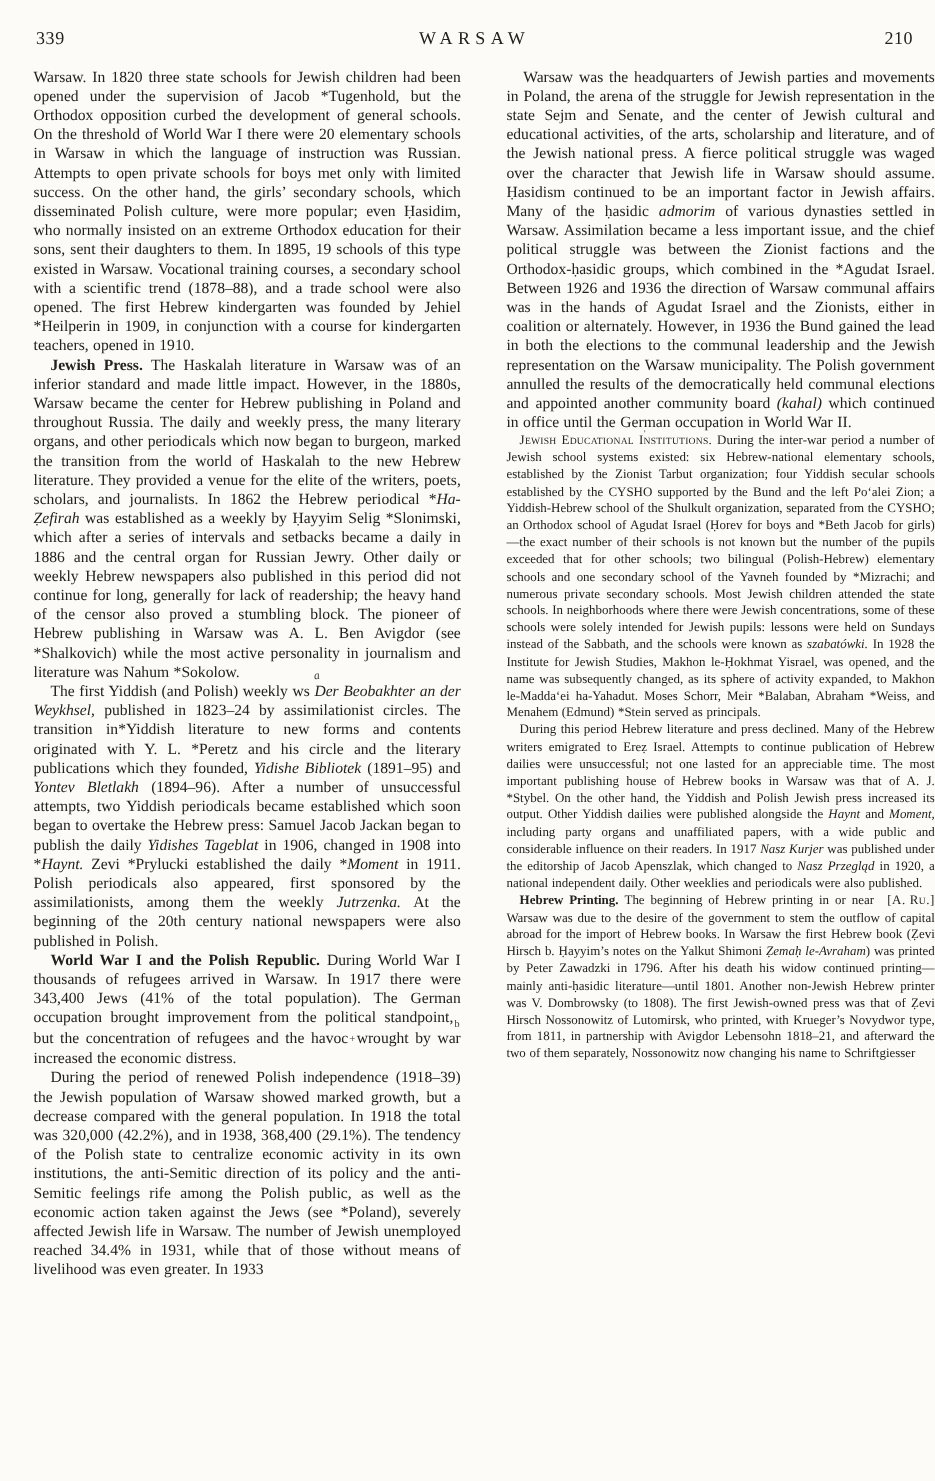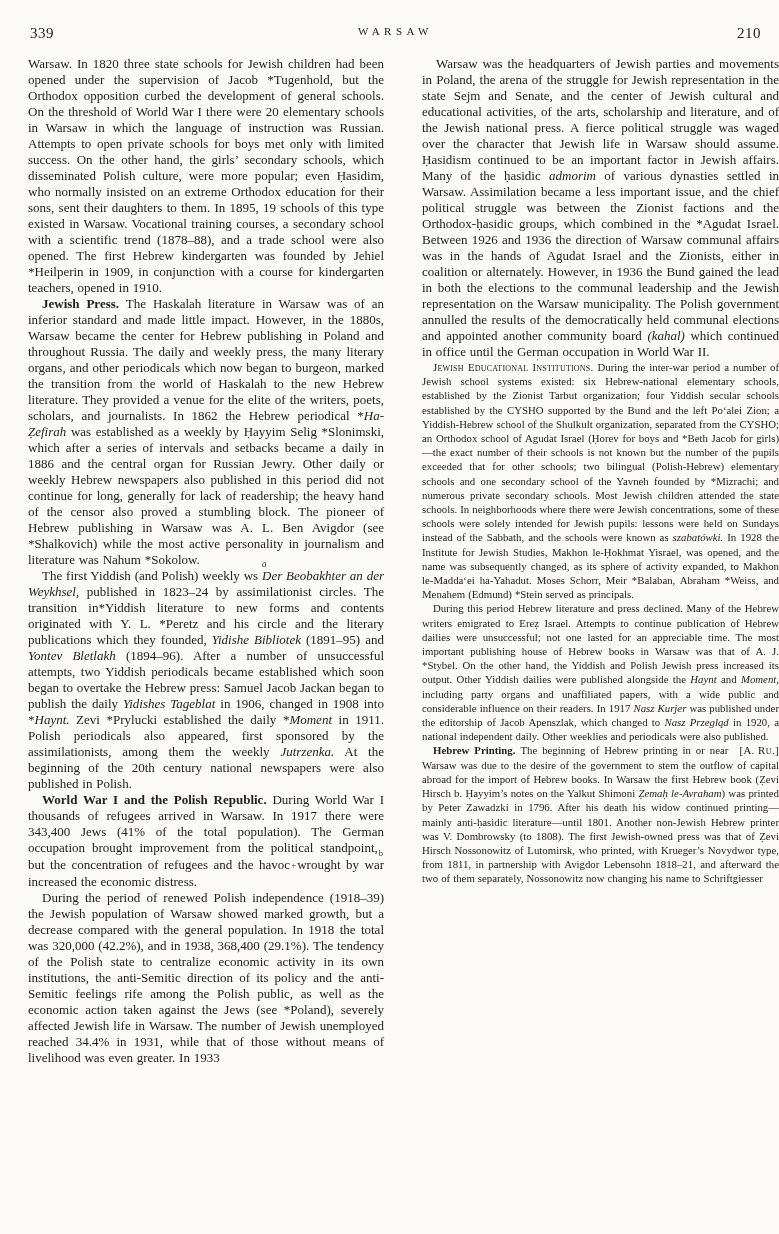--- a/index.html
+++ b/index.html
@@ -18,21 +18,21 @@
   }
   
   .running-head{
     position:absolute;top:25px;left:30px;width:731px;
     display:flex;justify-content:space-between;align-items:baseline;
     font-size:15px;
   }
   .running-head .pgnum{letter-spacing:0.5px;}
   .running-head .title{
     position:absolute;left:0;right:0;text-align:center;
-    font-size:11px;letter-spacing:4.5px;
+    font-size:15px;letter-spacing:4.5px;
   }
   
   .columns{
     position:absolute;top:56px;left:28px;
     display:flex;gap:38px;
   }
   .col{width:356px;text-align:justify;font-size:13px;line-height:16px;word-spacing:0.5px;}
   .col.right{width:357px;}
   p{margin:0;padding:0;}
   p.indent{text-indent:14px;}

